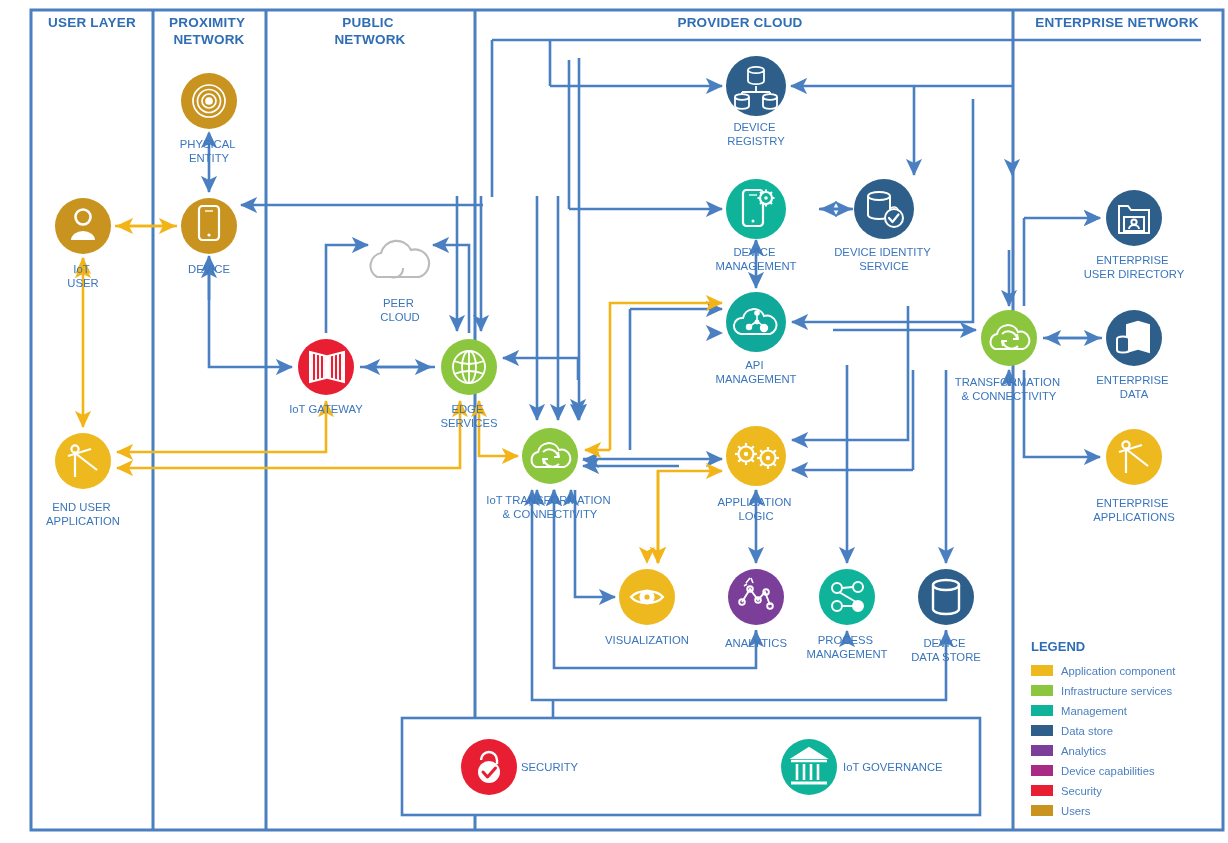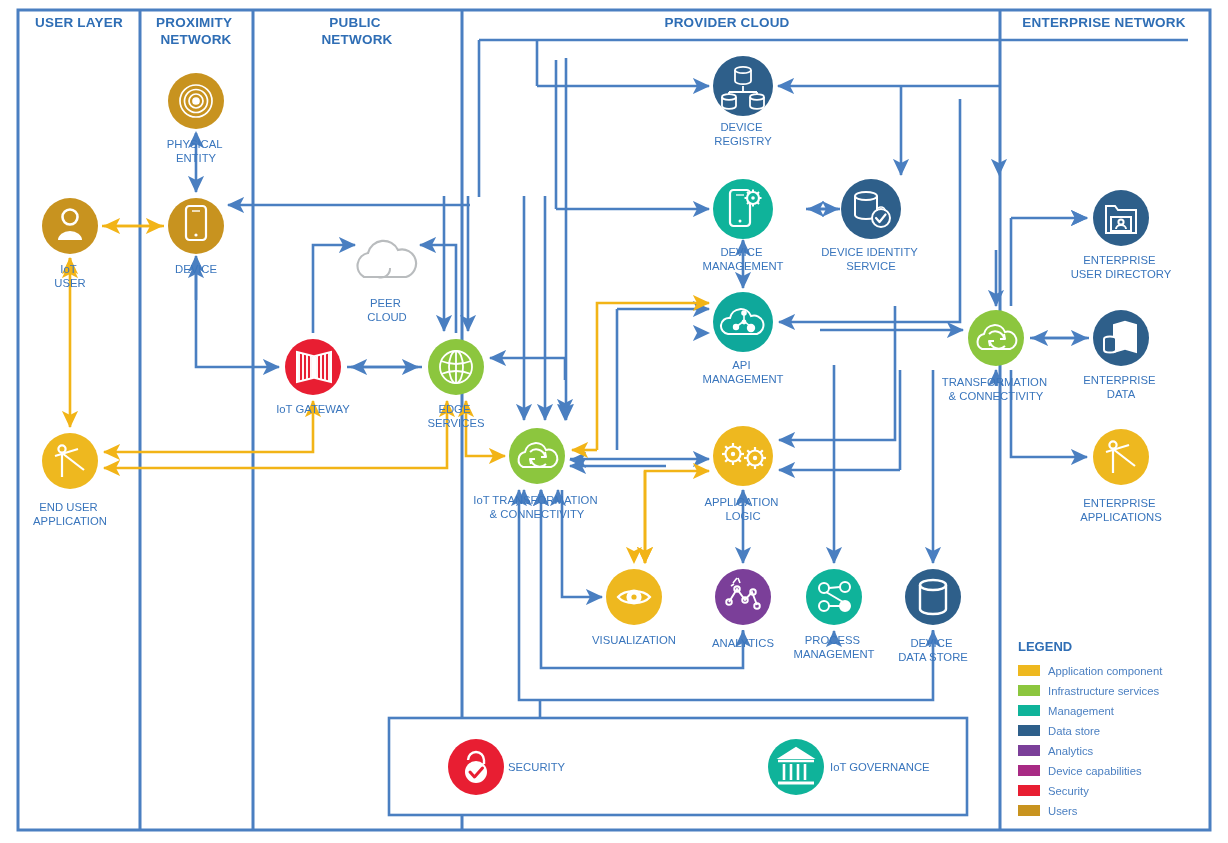--- a/index.html
+++ b/index.html
@@ -1,17 +1,17 @@
 <!DOCTYPE html>
 <html><head>
 <meta charset="utf-8">
 <style>
   html,body{margin:0;padding:0;background:#ffffff;}
   body{width:1228px;height:843px;overflow:hidden;font-family:"Liberation Sans",sans-serif;}
-  #stage{position:relative;width:1104px;height:843px;}
+  #stage{position:relative;width:1104px;height:843px;margin-left:13px;}
   svg{position:absolute;top:0;left:0;}
   .zone-title{font-family:"Liberation Sans",sans-serif;font-size:13.5px;font-weight:bold;fill:#2f6eb5;letter-spacing:.2px;}
   .node-label{font-family:"Liberation Sans",sans-serif;font-size:11.3px;fill:#3a76bd;}
   .legend-title{font-family:"Liberation Sans",sans-serif;font-size:13px;font-weight:bold;fill:#2f6eb5;}
   .legend-label{font-family:"Liberation Sans",sans-serif;font-size:11.3px;fill:#4a7fc1;}
   .box-label{font-family:"Liberation Sans",sans-serif;font-size:11.3px;fill:#3a76bd;}
 </style>
 </head>
 <body>
 

